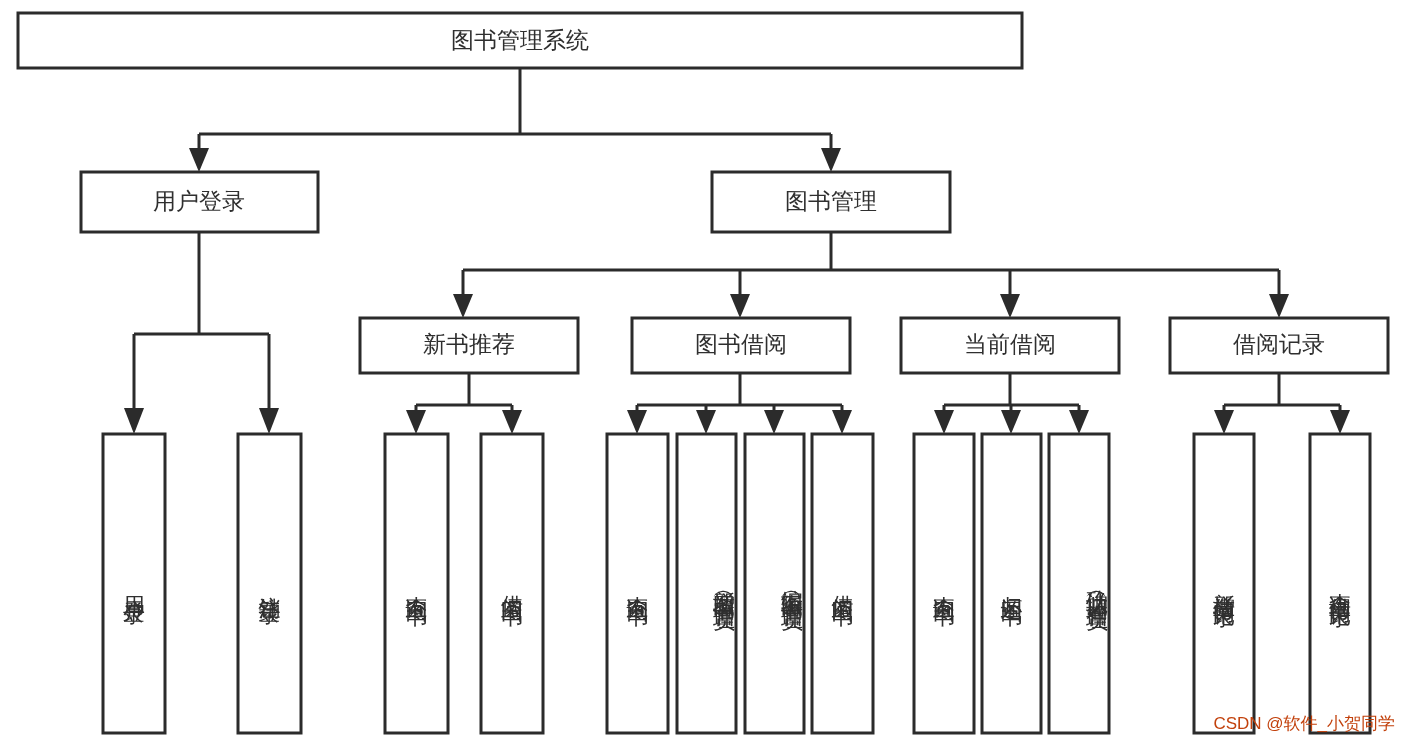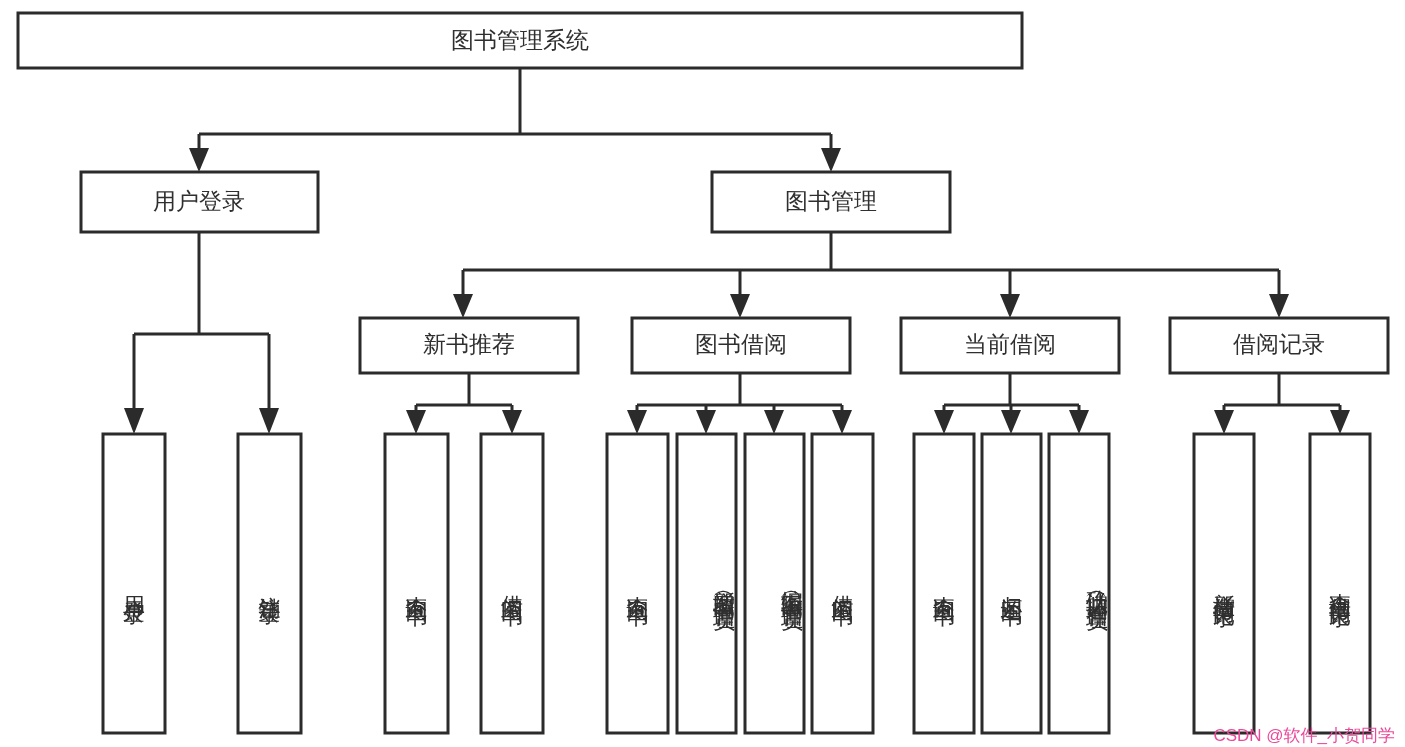--- a/index.html
+++ b/index.html
@@ -58,24 +58,24 @@
     text-orientation: upright;
     letter-spacing: 3px;
     line-height: 1;
     white-space: nowrap;
     pointer-events: none;
     user-select: none;
   }
   .watermark {
     position: absolute;
     right: 10px;
-    bottom: 0;
+    bottom: 12px;
     font-family: "Liberation Sans", "DejaVu Sans", sans-serif;
     font-size: 17px;
-    color: #ec4899;
+    color: #c2410c;
     white-space: nowrap;
     user-select: none;
   }
 </style>
 </head>
 <body>
 
 <div id="diagram-root">
 
   <svg class="diagram-canvas" viewBox="0 0 1405 747" xmlns="http://www.w3.org/2000/svg">

